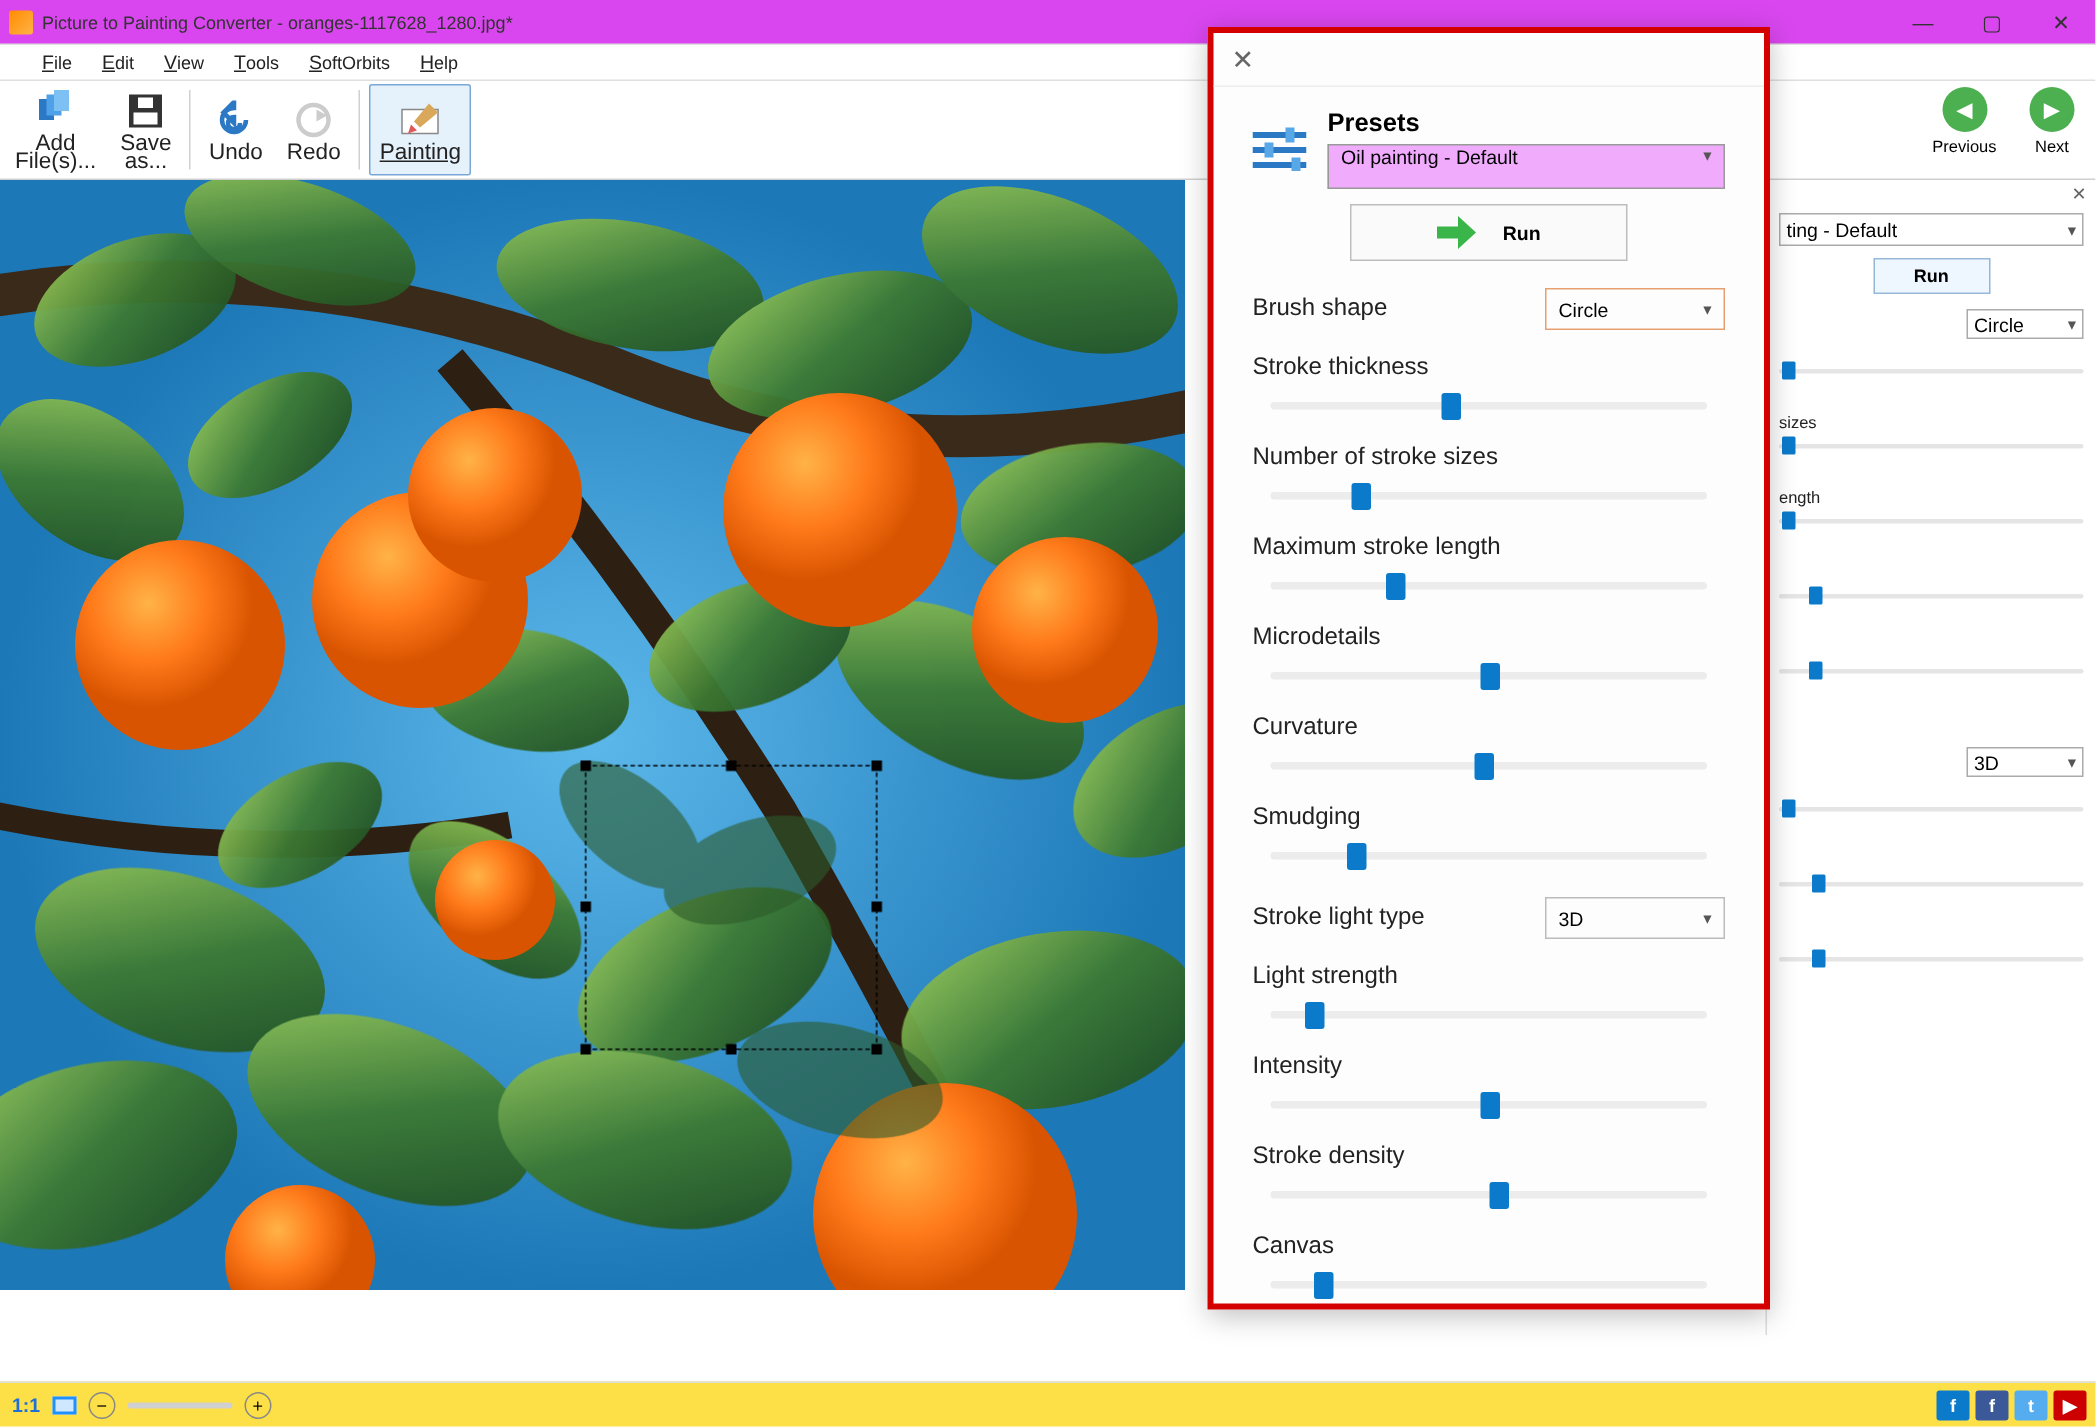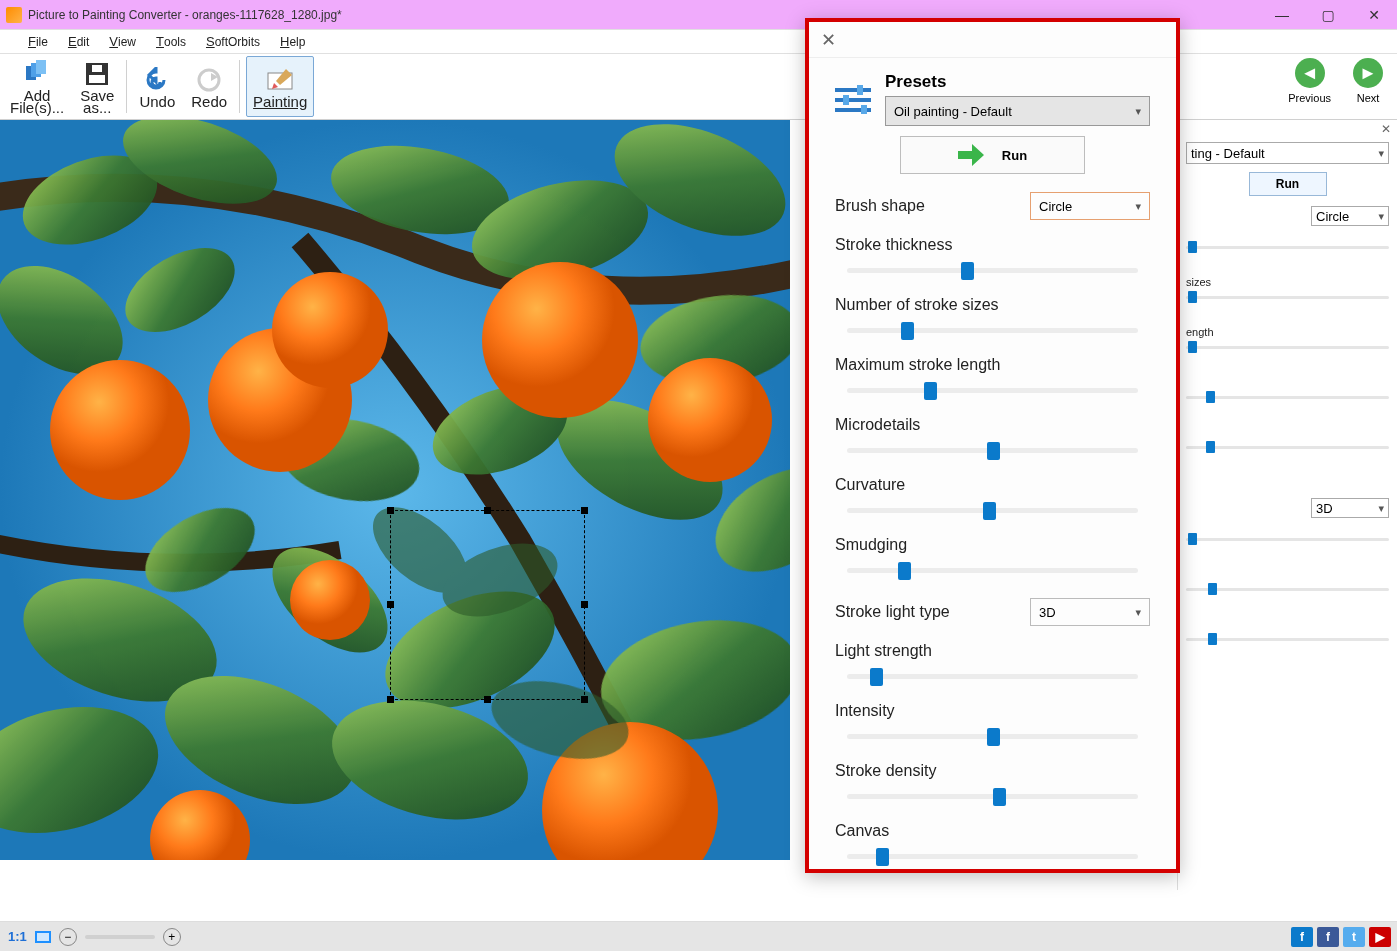--- a/index.html
+++ b/index.html
@@ -1,18 +1,18 @@
 <!DOCTYPE html>
 <html><head>
 <meta charset="utf-8">
 <style>
 * { margin: 0; padding: 0; box-sizing: border-box; font-family: "Segoe UI", Tahoma, sans-serif; font-size: 13px; }
 html, body { width: 1397px; height: 951px; overflow: hidden; background: #fff; }
 
-.titlebar { height: 30px; background: #f0abfc; display: flex; align-items: center; padding-left: 6px; border-bottom: 1px solid #e0e0e0; }
+.titlebar { height: 30px; background: #d946ef; display: flex; align-items: center; padding-left: 6px; border-bottom: 1px solid #e0e0e0; }
 .titlebar .app-icon { width: 16px; height: 16px; margin-right: 6px; background: linear-gradient(135deg,#ff8c00,#ffb347); border-radius:2px; }
 .titlebar .title-text { flex: 1; color: #333; font-size: 12px; }
 .titlebar .win-btns { display: flex; }
 .titlebar .win-btn { width: 46px; height: 30px; display: flex; align-items: center; justify-content: center; color: #333; font-size: 14px; }
 
 .menubar { height: 24px; display: flex; align-items: center; padding-left: 20px; gap: 4px; border-bottom: 1px solid #e0e0e0; }
 .menubar span { padding: 2px 8px; font-size: 12px; color:#222; }
 .menubar span u { text-decoration: underline; }
 
 .ribbon { height: 66px; border-bottom: 1px solid #d0d0d0; display:flex; align-items:stretch; padding: 2px 4px; gap:4px; position: relative; }
@@ -45,33 +45,33 @@
 
 .toolbox-popup { position:absolute; left:805px; top:18px; width:375px; height:855px; background:#fdfdfd; border:4px solid #d40000; z-index:50; box-shadow:0 4px 18px rgba(0,0,0,.25); }
 .toolbox-popup .hdr { height:36px; display:flex; align-items:center; padding:0 12px; border-bottom:1px solid #eee; }
 .toolbox-popup .hdr .ttl { font-size:18px; color:#333; flex:1; }
 .toolbox-popup .hdr .x { font-size:18px; color:#666; }
 .toolbox-popup .body { padding: 14px 26px; }
 .toolbox-popup .presets-row { display:flex; align-items:center; gap:14px; margin-bottom:10px; }
 .toolbox-popup .presets-row .sliders-icon { width:36px; height:36px; display:flex; align-items:center; justify-content:center; }
 .toolbox-popup .presets-col { flex:1; }
 .toolbox-popup .presets-col .ptitle { font-size:17px; font-weight:bold; margin-bottom:4px; }
-.toolbox-popup .preset-select { width:100%; height:30px; border:1px solid #999; background:#e5e5e5; display:flex; align-items:center; justify-content:space-between; padding:0 8px; font-size:15px; }
+.toolbox-popup .preset-select { width:100%; height:30px; border:1px solid #999; background:#f0abfc; display:flex; justify-content:space-between; padding:0 8px; font-size:15px; }
 .toolbox-popup .run-big { width:185px; height:38px; margin:8px auto 18px; border:1px solid #bdbdbd; background:#fafafa; display:flex; align-items:center; justify-content:center; gap:18px; font-size:16px; font-weight:bold; }
 .toolbox-popup .run-big .arrow { width:26px; height:22px; }
 .toolbox-popup .opt-row { display:flex; align-items:center; justify-content:space-between; margin-top:10px; }
 .toolbox-popup .opt-row .olabel { font-size:16px; color:#222; }
 .toolbox-popup .opt-row .osel { width:120px; height:28px; border:1px solid #e6a070; display:flex; align-items:center; justify-content:space-between; padding:0 8px; font-size:15px; }
 .toolbox-popup .param { margin-top:16px; }
 .toolbox-popup .param .plabel { font-size:16px; color:#222; margin-bottom:6px; }
 .toolbox-popup .slider { position:relative; height:20px; }
 .toolbox-popup .slider .strack { position:absolute; left:12px; right:12px; top:8px; height:5px; background:#ececec; border-radius:3px; }
 .toolbox-popup .slider .sthumb { position:absolute; top:2px; width:13px; height:18px; background:#0b7acb; border-radius:2px; }
 
-.statusbar { position:absolute; left:0; bottom:0; right:0; height:30px; border-top:1px solid #ddd; display:flex; align-items:center; padding:0 8px; gap:8px; background:#e5e5e5; }
+.statusbar { position:absolute; left:0; bottom:0; right:0; height:30px; border-top:1px solid #ddd; display:flex; align-items:center; padding:0 8px; gap:8px; background:#fde047; }
 .statusbar .onetoone { color:#1e6fd6; font-size:13px; font-weight:600; }
 .statusbar .fit-rect { width:16px; height:12px; border:2px solid #1e90ff; background:#cfe8ff; }
 .statusbar .zoom { display:flex; align-items:center; gap:8px; }
 .statusbar .zbtn { width:18px; height:18px; border:1px solid #888; border-radius:50%; display:flex; align-items:center; justify-content:center; font-size:12px; }
 .statusbar .ztrack { width:70px; height:4px; background:#d0d0d0; border-radius:2px; }
 .statusbar .social { position:absolute; right:6px; display:flex; gap:4px; }
 .statusbar .sic { width:22px; height:20px; border-radius:2px; display:flex; align-items:center; justify-content:center; color:#fff; font-size:12px; font-weight:bold; }
 .statusbar .fb{background:#3b5998;} .statusbar .tw{background:#55acee;} .statusbar .yt{background:#cc0000;}
 .statusbar .blue-half{background:#0b7acb;}
 .chev{font-size:11px;color:#555;}

